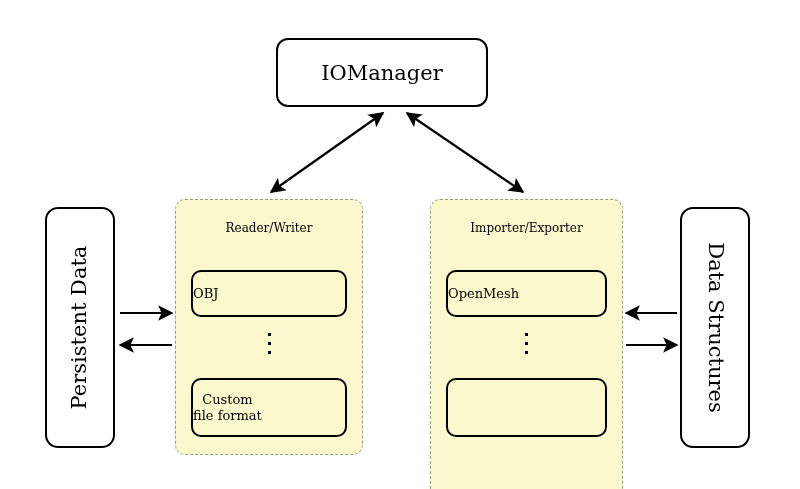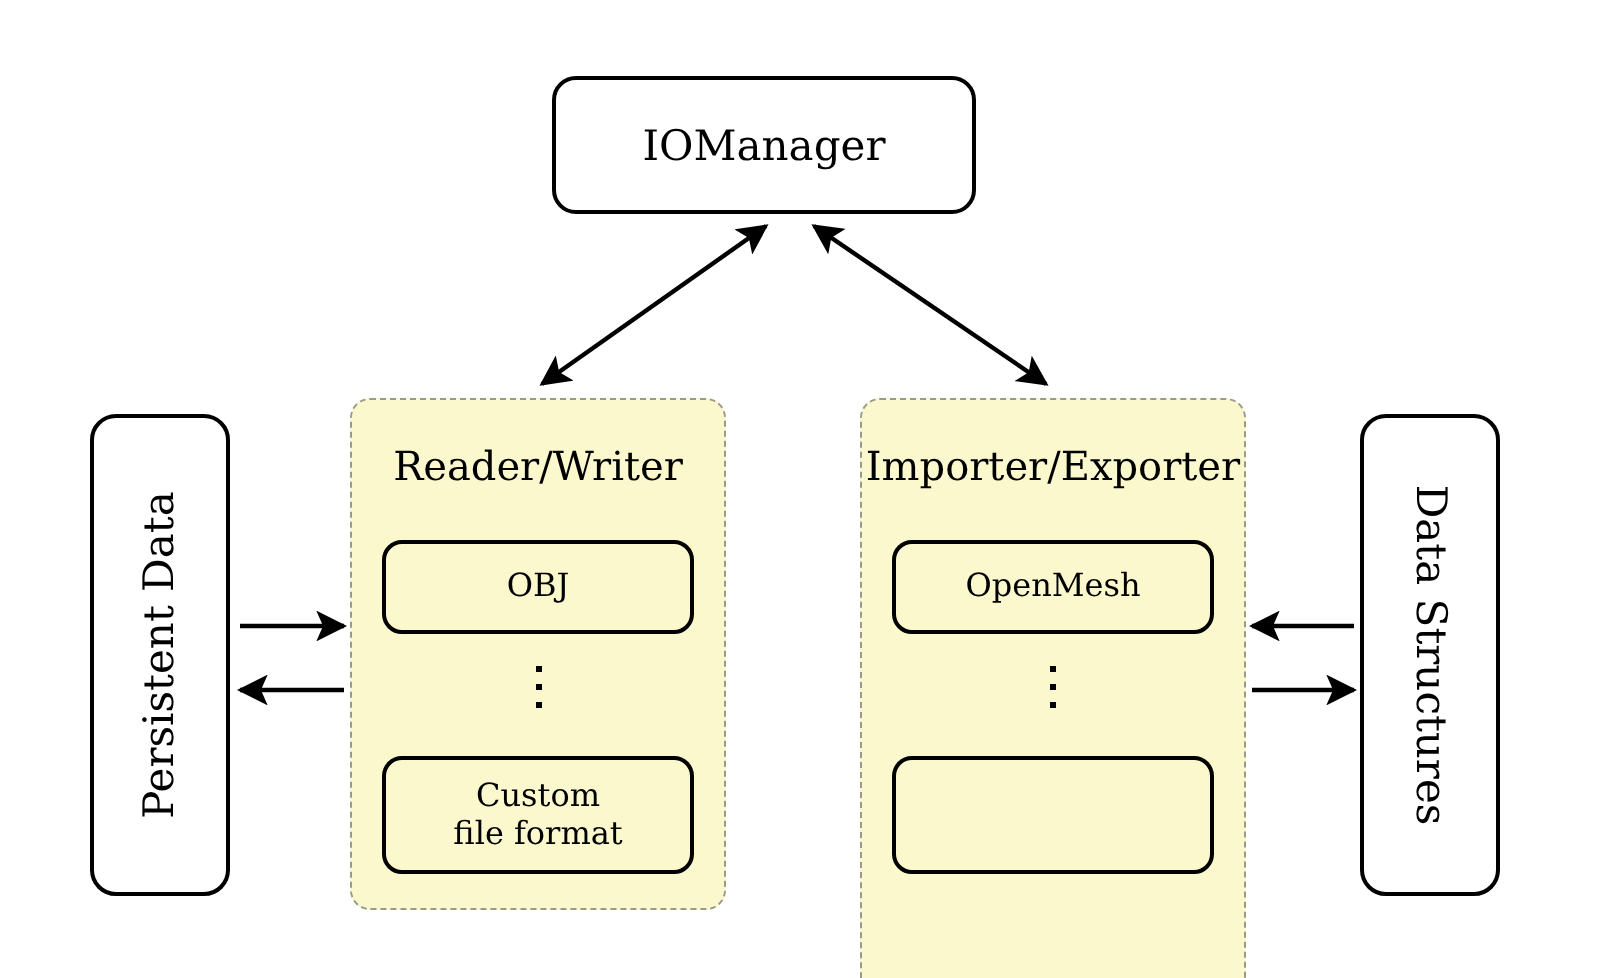--- a/index.html
+++ b/index.html
@@ -78,37 +78,37 @@
   }
   #group-readerwriter      { left: 175px; top: 199px; width: 188px; height: 256px; }
   #group-importerexporter  { left: 430px; top: 199px; width: 193px; height: 324px; }
 
   .group-title {
     position: absolute;
     left: 0;
     right: 0;
     top: 21px;
     text-align: center;
-    font-size: 20px;
+    font-size: 12px;
     color: #000000;
     white-space: nowrap;
   }
 
   
   .module {
     position: absolute;
     box-sizing: border-box;
     border: 2.6px solid #000000;
     border-radius: 10px;
     background: #fbf8cd;
     display: flex;
     align-items: center;
-    justify-content: center;
+    justify-content: flex-start;
     text-align: center;
-    font-size: 16px;
+    font-size: 13px;
     line-height: 1.18;
     color: #000000;
   }
   .module.top {
     left: 15px;
     right: 15px;
     top: 70px;
     height: 47px;
   }
   .module.bottom {

